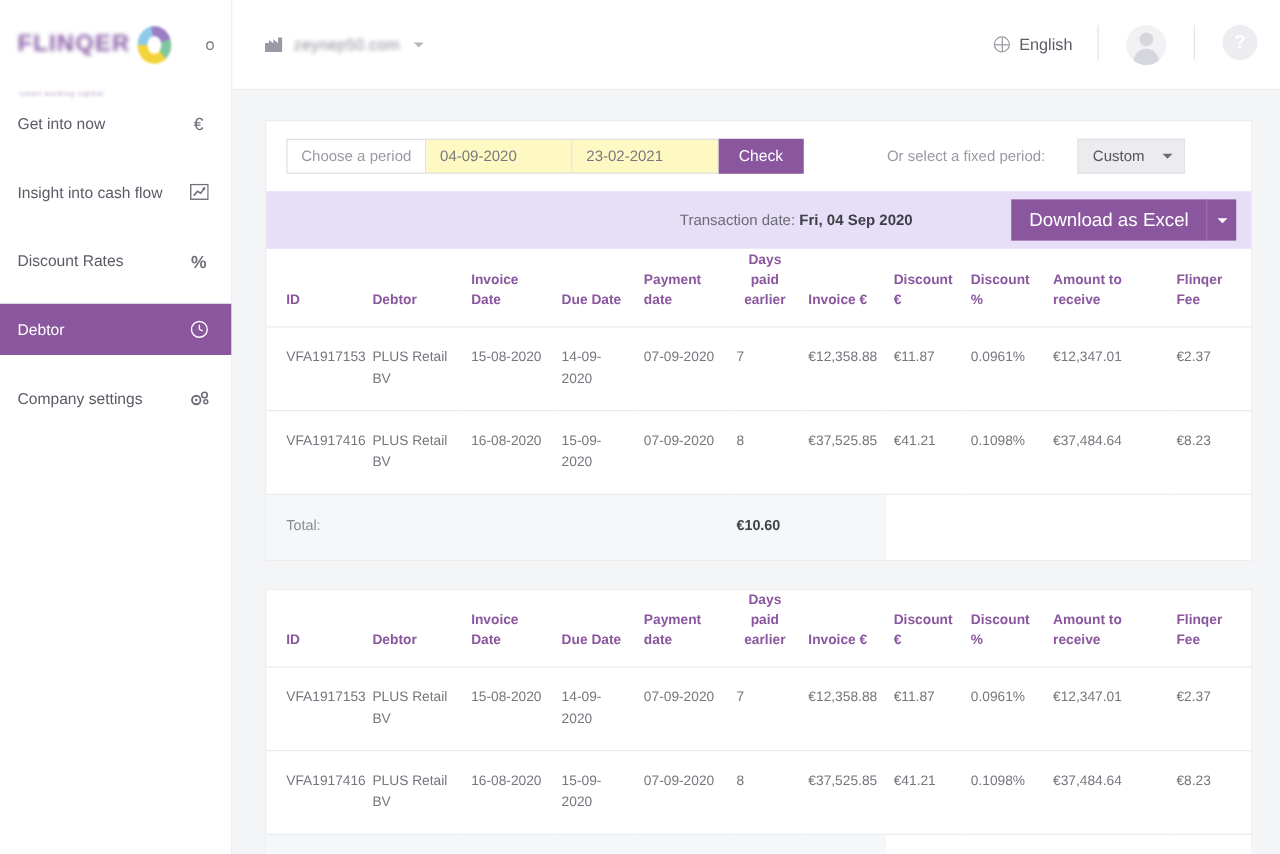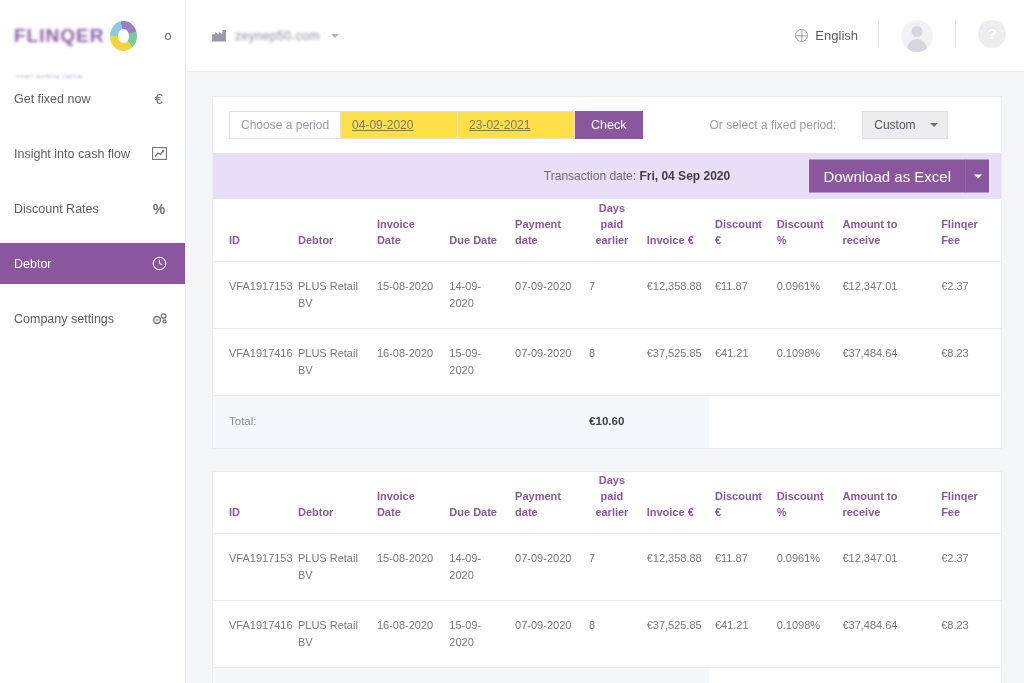--- a/index.html
+++ b/index.html
@@ -152,21 +152,21 @@
   }
   .ctrl-group { display: flex; align-items: center; }
   .lbl-box {
     height: 28px; display: flex; align-items: center; padding: 0 11px;
     border: 1px solid #e0e0e6; background: #ffffff;
     font-size: 12px; color: #9a9aa5; white-space: nowrap;
   }
   .date-inp {
     height: 28px; width: 117px; display: flex; align-items: center;
     padding: 0 11px; border: 1px solid #e0e0e6; border-left: none;
-    background: #fde047; font-size: 12px; color: #77777f; text-decoration: underline;
+    background: #fef9c3; font-size: 12px; color: #77777f;
   }
   .check-btn {
     height: 28px; padding: 0 16px; background: #8a569e; color: #fff;
     font-size: 12.5px; display: flex; align-items: center;
     border: none; cursor: pointer; font-family: inherit;
   }
   .fixed-group { display: flex; align-items: center; margin-left: 56px; gap: 15px; }
   .fixed-lbl {
     height: 28px; display: flex; align-items: center; padding: 0 11px;
     font-size: 12px; color: #9a9aa5; white-space: nowrap;
@@ -255,21 +255,21 @@
       <div style="position:relative;">
         <div class="logo-word">FLINQER</div>
         <div class="logo-sub">smart working capital</div>
       </div>
       <div class="logo-mark"></div>
       <div class="logo-dot"></div>
     </div>
 
     <nav class="nav">
       <div class="nav-item">
-        <span>Get fixed now</span>
+        <span>Get into now</span>
         <span class="nav-icon">€</span>
       </div>
       <div class="nav-spacer"></div>
       <div class="nav-item">
         <span>Insight into cash flow</span>
         <span class="nav-icon">
           <svg width="15" height="13" viewBox="0 0 15 13" fill="none" aria-hidden="true">
             <rect x="0.6" y="0.6" width="13.8" height="11.8" stroke="#6f6f7a" stroke-width="1.1" fill="none"></rect>
             <polyline points="3,9.5 6,6 8.5,7.5 12,3" stroke="#6f6f7a" stroke-width="1.3" fill="none"></polyline>
             <polygon points="12,3 9.6,3.2 11.8,5.4" fill="#6f6f7a"></polygon>

